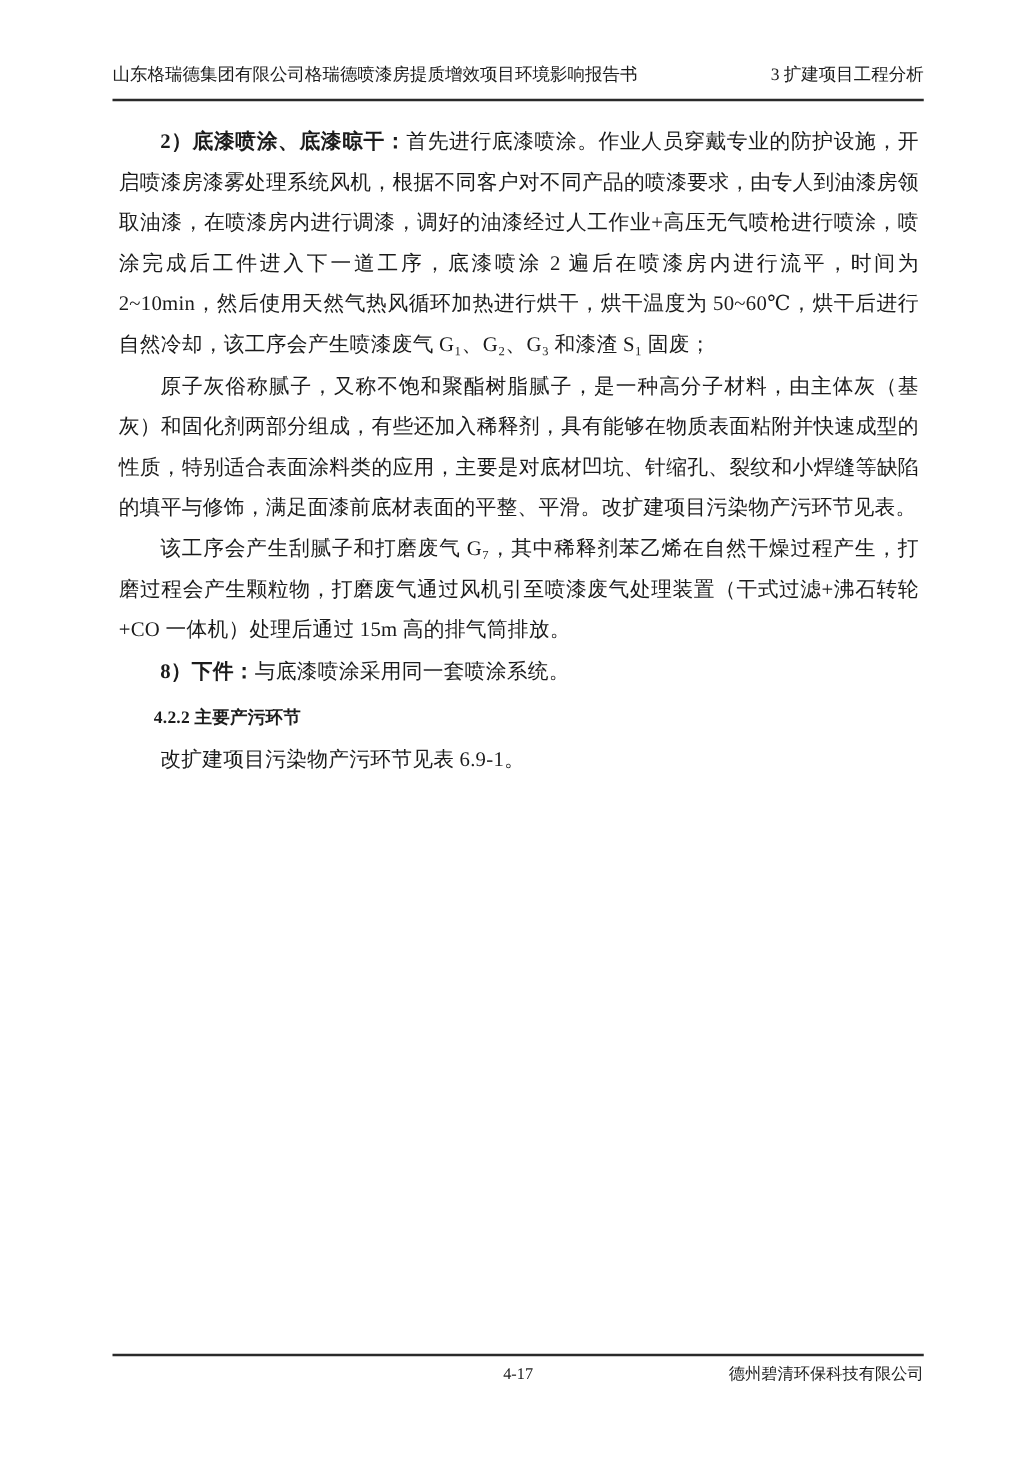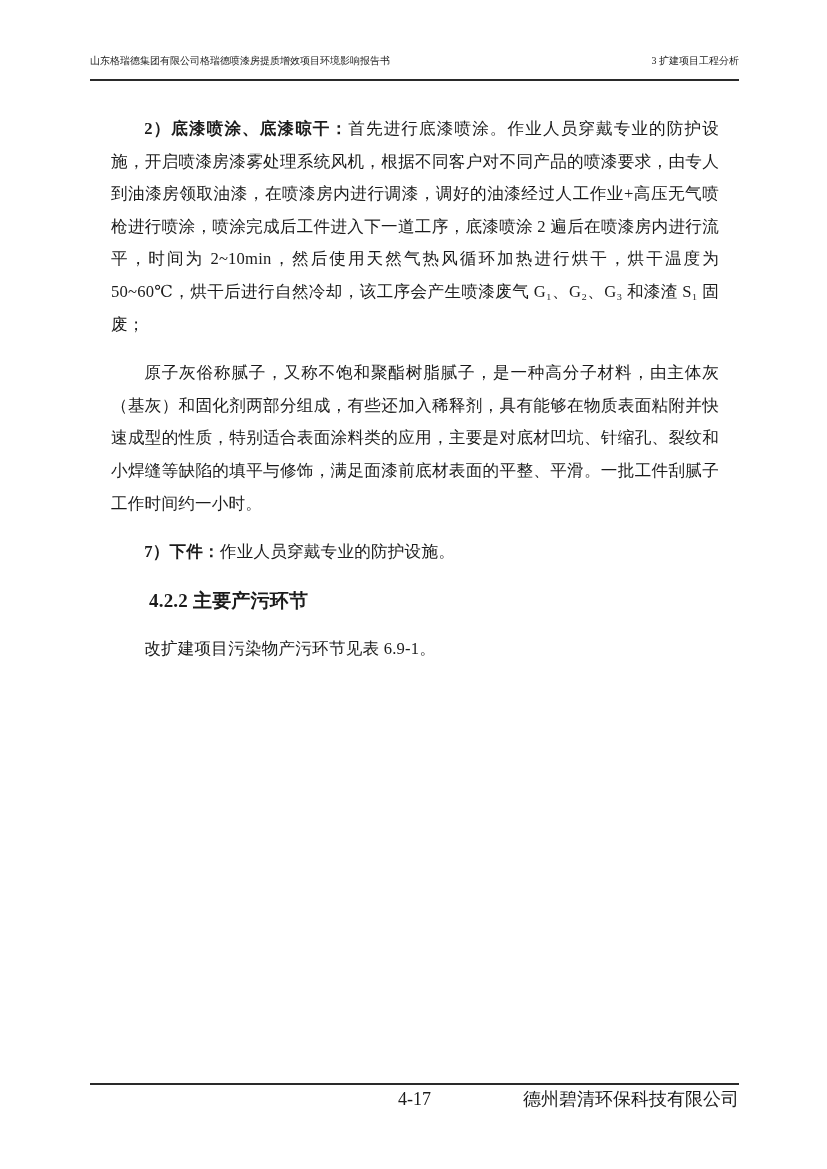--- a/index.html
+++ b/index.html
@@ -14,52 +14,52 @@
     overflow: hidden;
   }
   .header {
     position: absolute;
     left: 90px;
     right: 88px;
     top: 52px;
     display: flex;
     justify-content: space-between;
     align-items: flex-end;
-    font-size: 10px;
+    font-size: 14px;
     line-height: 18px;
     border-bottom: 2px solid #2a2a2a;
     padding-bottom: 9px;
     white-space: nowrap;
   }
   .content {
     position: absolute;
     left: 95px;
     right: 92px;
     top: 97px;
     font-size: 16.6px;
     line-height: 32.6px;
     text-align: justify;
     letter-spacing: 0.2px;
   }
-  .content p { margin: 16px; text-indent: 2em; }
+  .content p { margin: 0; text-indent: 2em; }
   .lead { font-weight: bold; }
   .section-heading {
     font-weight: bold;
     text-indent: 0;
     margin-top: 6px !important;
-    font-size: 19px;
+    font-size: 14px;
   }
   .footer {
     position: absolute;
     left: 90px;
     right: 88px;
     top: 1083px;
     border-top: 2px solid #2a2a2a;
     padding-top: 5px;
-    font-size: 18px;
+    font-size: 13px;
     line-height: 18px;
     height: 30px;
   }
   .footer .page-num {
     position: absolute;
     left: 0; right: 0;
     top: 5px;
     text-align: center;
   }
   .footer .company {
@@ -75,22 +75,23 @@
 
 <div class="page">
 
   <div class="header">
     <span>山东格瑞德集团有限公司格瑞德喷漆房提质增效项目环境影响报告书</span>
     <span>3 扩建项目工程分析</span>
   </div>
 
   <div class="content">
     <p><b class="lead">2）底漆喷涂、底漆晾干：</b><span>首先进行底漆喷涂。作业人员穿戴专业的防护设施，开启喷漆房漆雾处理系统风机，根据不同客户对不同产品的喷漆要求，由专人到油漆房领取油漆，在喷漆房内进行调漆，调好的油漆经过人工作业+高压无气喷枪进行喷涂，喷涂完成后工件进入下一道工序，底漆喷涂 2 遍后在喷漆房内进行流平，时间为 2~10min，然后使用天然气热风循环加热进行烘干，烘干温度为 50~60℃，烘干后进行自然冷却，该工序会产生喷漆废气 G₁、G₂、G₃ 和漆渣 S₁ 固废；</span></p>
-    <p><b class="lead"></b><span>原子灰俗称腻子，又称不饱和聚酯树脂腻子，是一种高分子材料，由主体灰（基灰）和固化剂两部分组成，有些还加入稀释剂，具有能够在物质表面粘附并快速成型的性质，特别适合表面涂料类的应用，主要是对底材凹坑、针缩孔、裂纹和小焊缝等缺陷的填平与修饰，满足面漆前底材表面的平整、平滑。一批工件刮腻子工作时间约一小时。</span></p>
-    <p><b class="lead">7）下件：</b><span>作业人员穿戴专业的防护设施。</span></p>
+    <p><b class="lead"></b><span>原子灰俗称腻子，又称不饱和聚酯树脂腻子，是一种高分子材料，由主体灰（基灰）和固化剂两部分组成，有些还加入稀释剂，具有能够在物质表面粘附并快速成型的性质，特别适合表面涂料类的应用，主要是对底材凹坑、针缩孔、裂纹和小焊缝等缺陷的填平与修饰，满足面漆前底材表面的平整、平滑。改扩建项目污染物产污环节见表。</span></p>
+    <p><b class="lead"></b><span>该工序会产生刮腻子和打磨废气 G₇，其中稀释剂苯乙烯在自然干燥过程产生，打磨过程会产生颗粒物，打磨废气通过风机引至喷漆废气处理装置（干式过滤+沸石转轮+CO 一体机）处理后通过 15m 高的排气筒排放。</span></p>
+    <p><b class="lead">8）下件：</b><span>与底漆喷涂采用同一套喷涂系统。</span></p>
     <p class="section-heading">4.2.2 主要产污环节</p>
     <p>改扩建项目污染物产污环节见表 6.9-1。</p>
   </div>
 
   <div class="footer">
     <span class="page-num">4-17</span>
     <span class="company">德州碧清环保科技有限公司</span>
   </div>
 
 </div>

